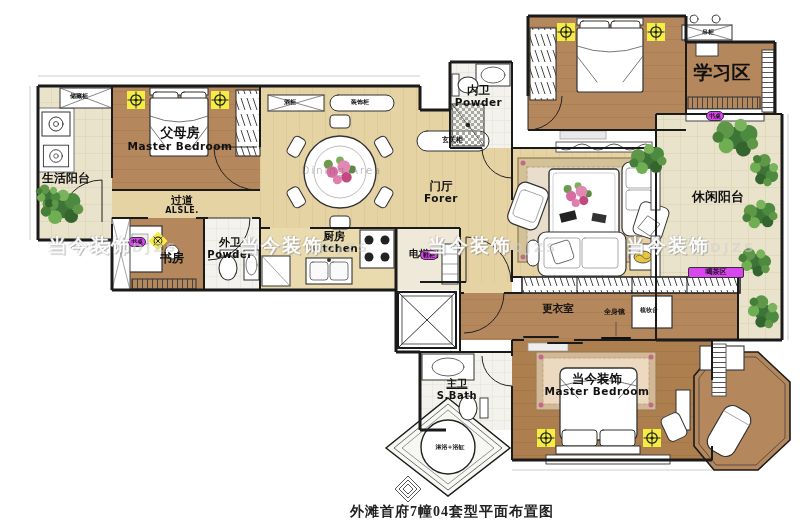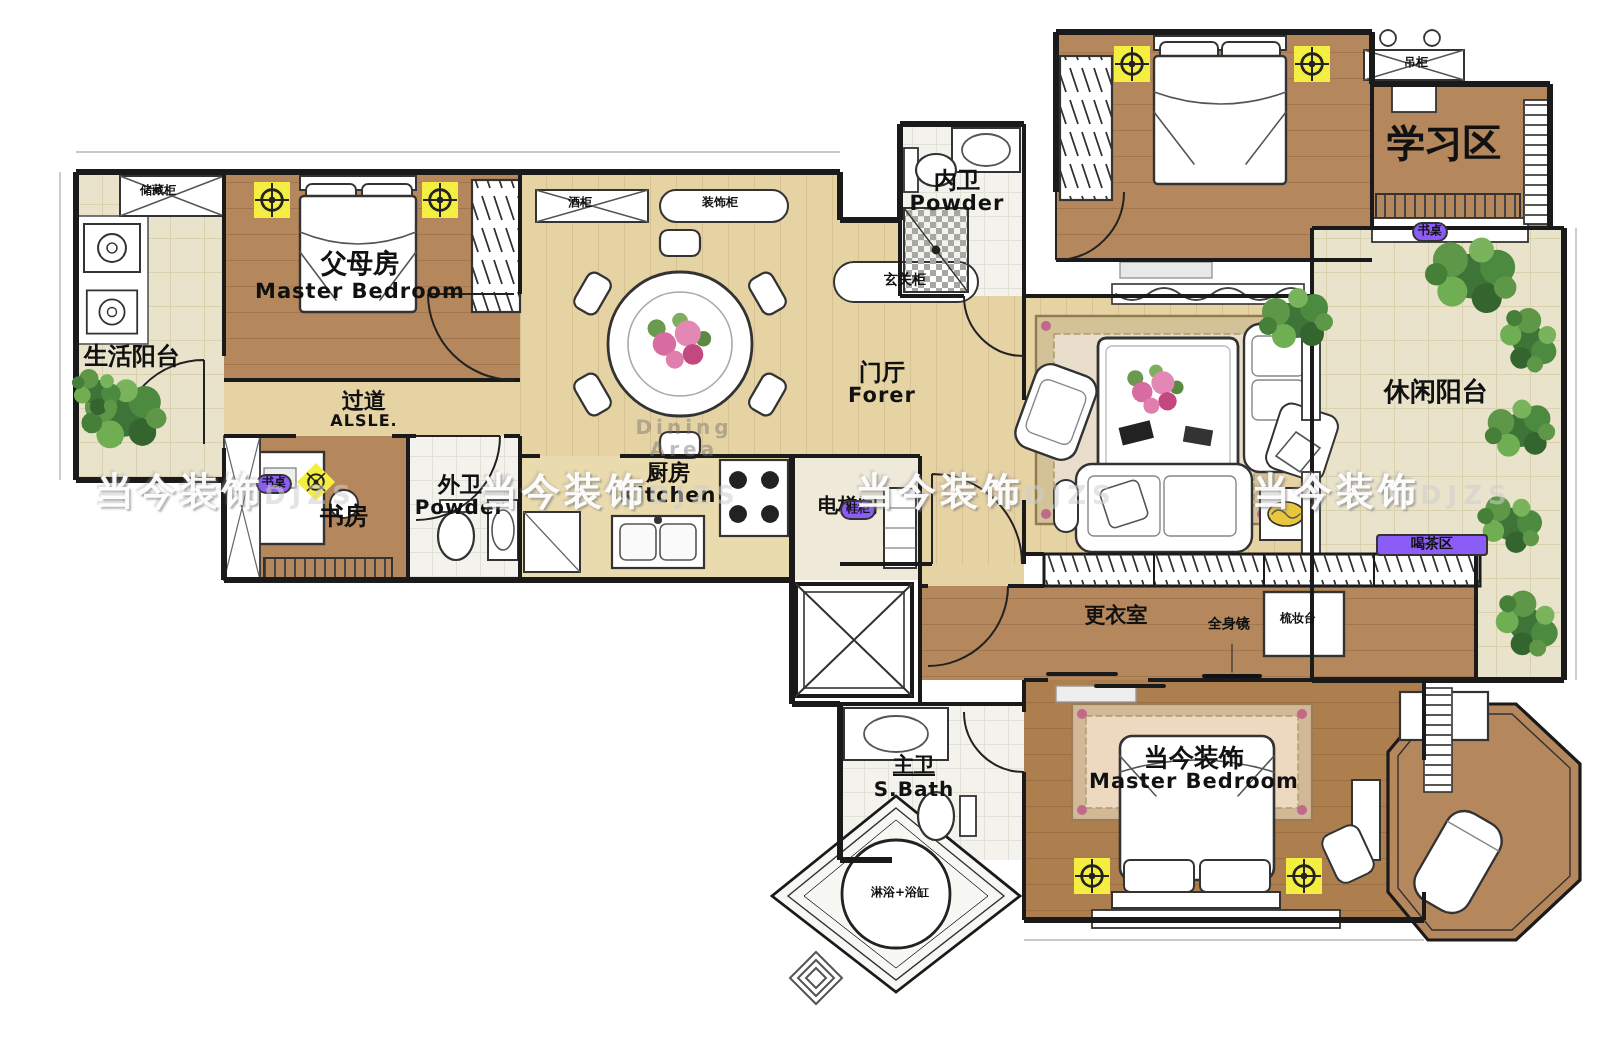--- a/index.html
+++ b/index.html
@@ -1,28 +1,28 @@
 <!DOCTYPE html>
 <html><head>
 <meta charset="utf-8">
 <style>
   html,body{margin:0;padding:0;background:#fff;}
   .stage{position:relative;width:805px;height:531px;background:#ffffff;overflow:hidden;
          font-family:"DejaVu Sans","Liberation Sans",sans-serif;}
   .stage svg{position:absolute;left:0;top:0;}
   .lbl{position:absolute;font-weight:bold;color:#111;text-align:center;line-height:1.12;white-space:nowrap;}
   .lbl .en{display:block;letter-spacing:.5px;}
-  .fix{position:absolute;font-size:6px;font-weight:bold;color:#111;background:#8b5cf6;
+  .fix{position:absolute;font-size:6px;font-weight:bold;color:#111;background:#d946ef;
        border:1px solid #333;border-radius:6px;padding:0 2px;white-space:nowrap;line-height:1.3;}
   .fix.plain{background:transparent;border:none;}
   .wm{position:absolute;top:233px;font-size:19px;font-weight:bold;letter-spacing:2px;
       color:rgba(255,255,255,0.95);text-shadow:1px 1px 1px rgba(120,120,120,.55),-1px -1px 1px rgba(160,160,160,.35);
       white-space:nowrap;}
   .wm .suf{font-size:13px;color:rgba(205,205,205,.55);text-shadow:none;letter-spacing:3px;}
-  .faint{position:absolute;font-size:10px;font-weight:bold;letter-spacing:2px;color:rgba(110,110,110,.45);margin-top:44px;}
+  .faint{position:absolute;font-size:10px;font-weight:normal;letter-spacing:2px;color:rgba(110,110,110,.45);}
   .caption{position:absolute;left:292px;top:503px;width:320px;text-align:center;font-size:14px;
            letter-spacing:1px;color:#222;font-family:"Liberation Serif","DejaVu Serif",serif;font-weight:bold;}
   .u{text-decoration:underline;}
 </style>
 </head>
 <body>
 
 <div class="stage">
 
 <svg width="805" height="531" viewBox="0 0 805 531">
@@ -444,14 +444,15 @@
 <div class="fix" style="left:688px;top:267px;width:50px;text-align:center;font-size:7px;border-radius:2px">喝茶区</div>
 <div class="fix plain" style="left:602px;top:308px;font-size:7px">全身镜</div>
 <div class="fix plain" style="left:638px;top:306px">梳妆台</div>
 <div class="fix plain" style="left:425px;top:443px;width:46px;text-align:center">淋浴+浴缸</div>
 
 <div class="wm" style="left:48px"><span>当今装饰</span><span class="suf">DJZS</span></div>
 <div class="wm" style="left:240px"><span>当今装饰</span><span class="suf">DJZS</span></div>
 <div class="wm" style="left:428px"><span>当今装饰</span><span class="suf">DJZS</span></div>
 <div class="wm" style="left:626px"><span>当今装饰</span><span class="suf">DJZS</span></div>
 
+<div class="caption">外滩首府7幢04套型平面布置图</div>
 
 </div>
 
 </body></html>

